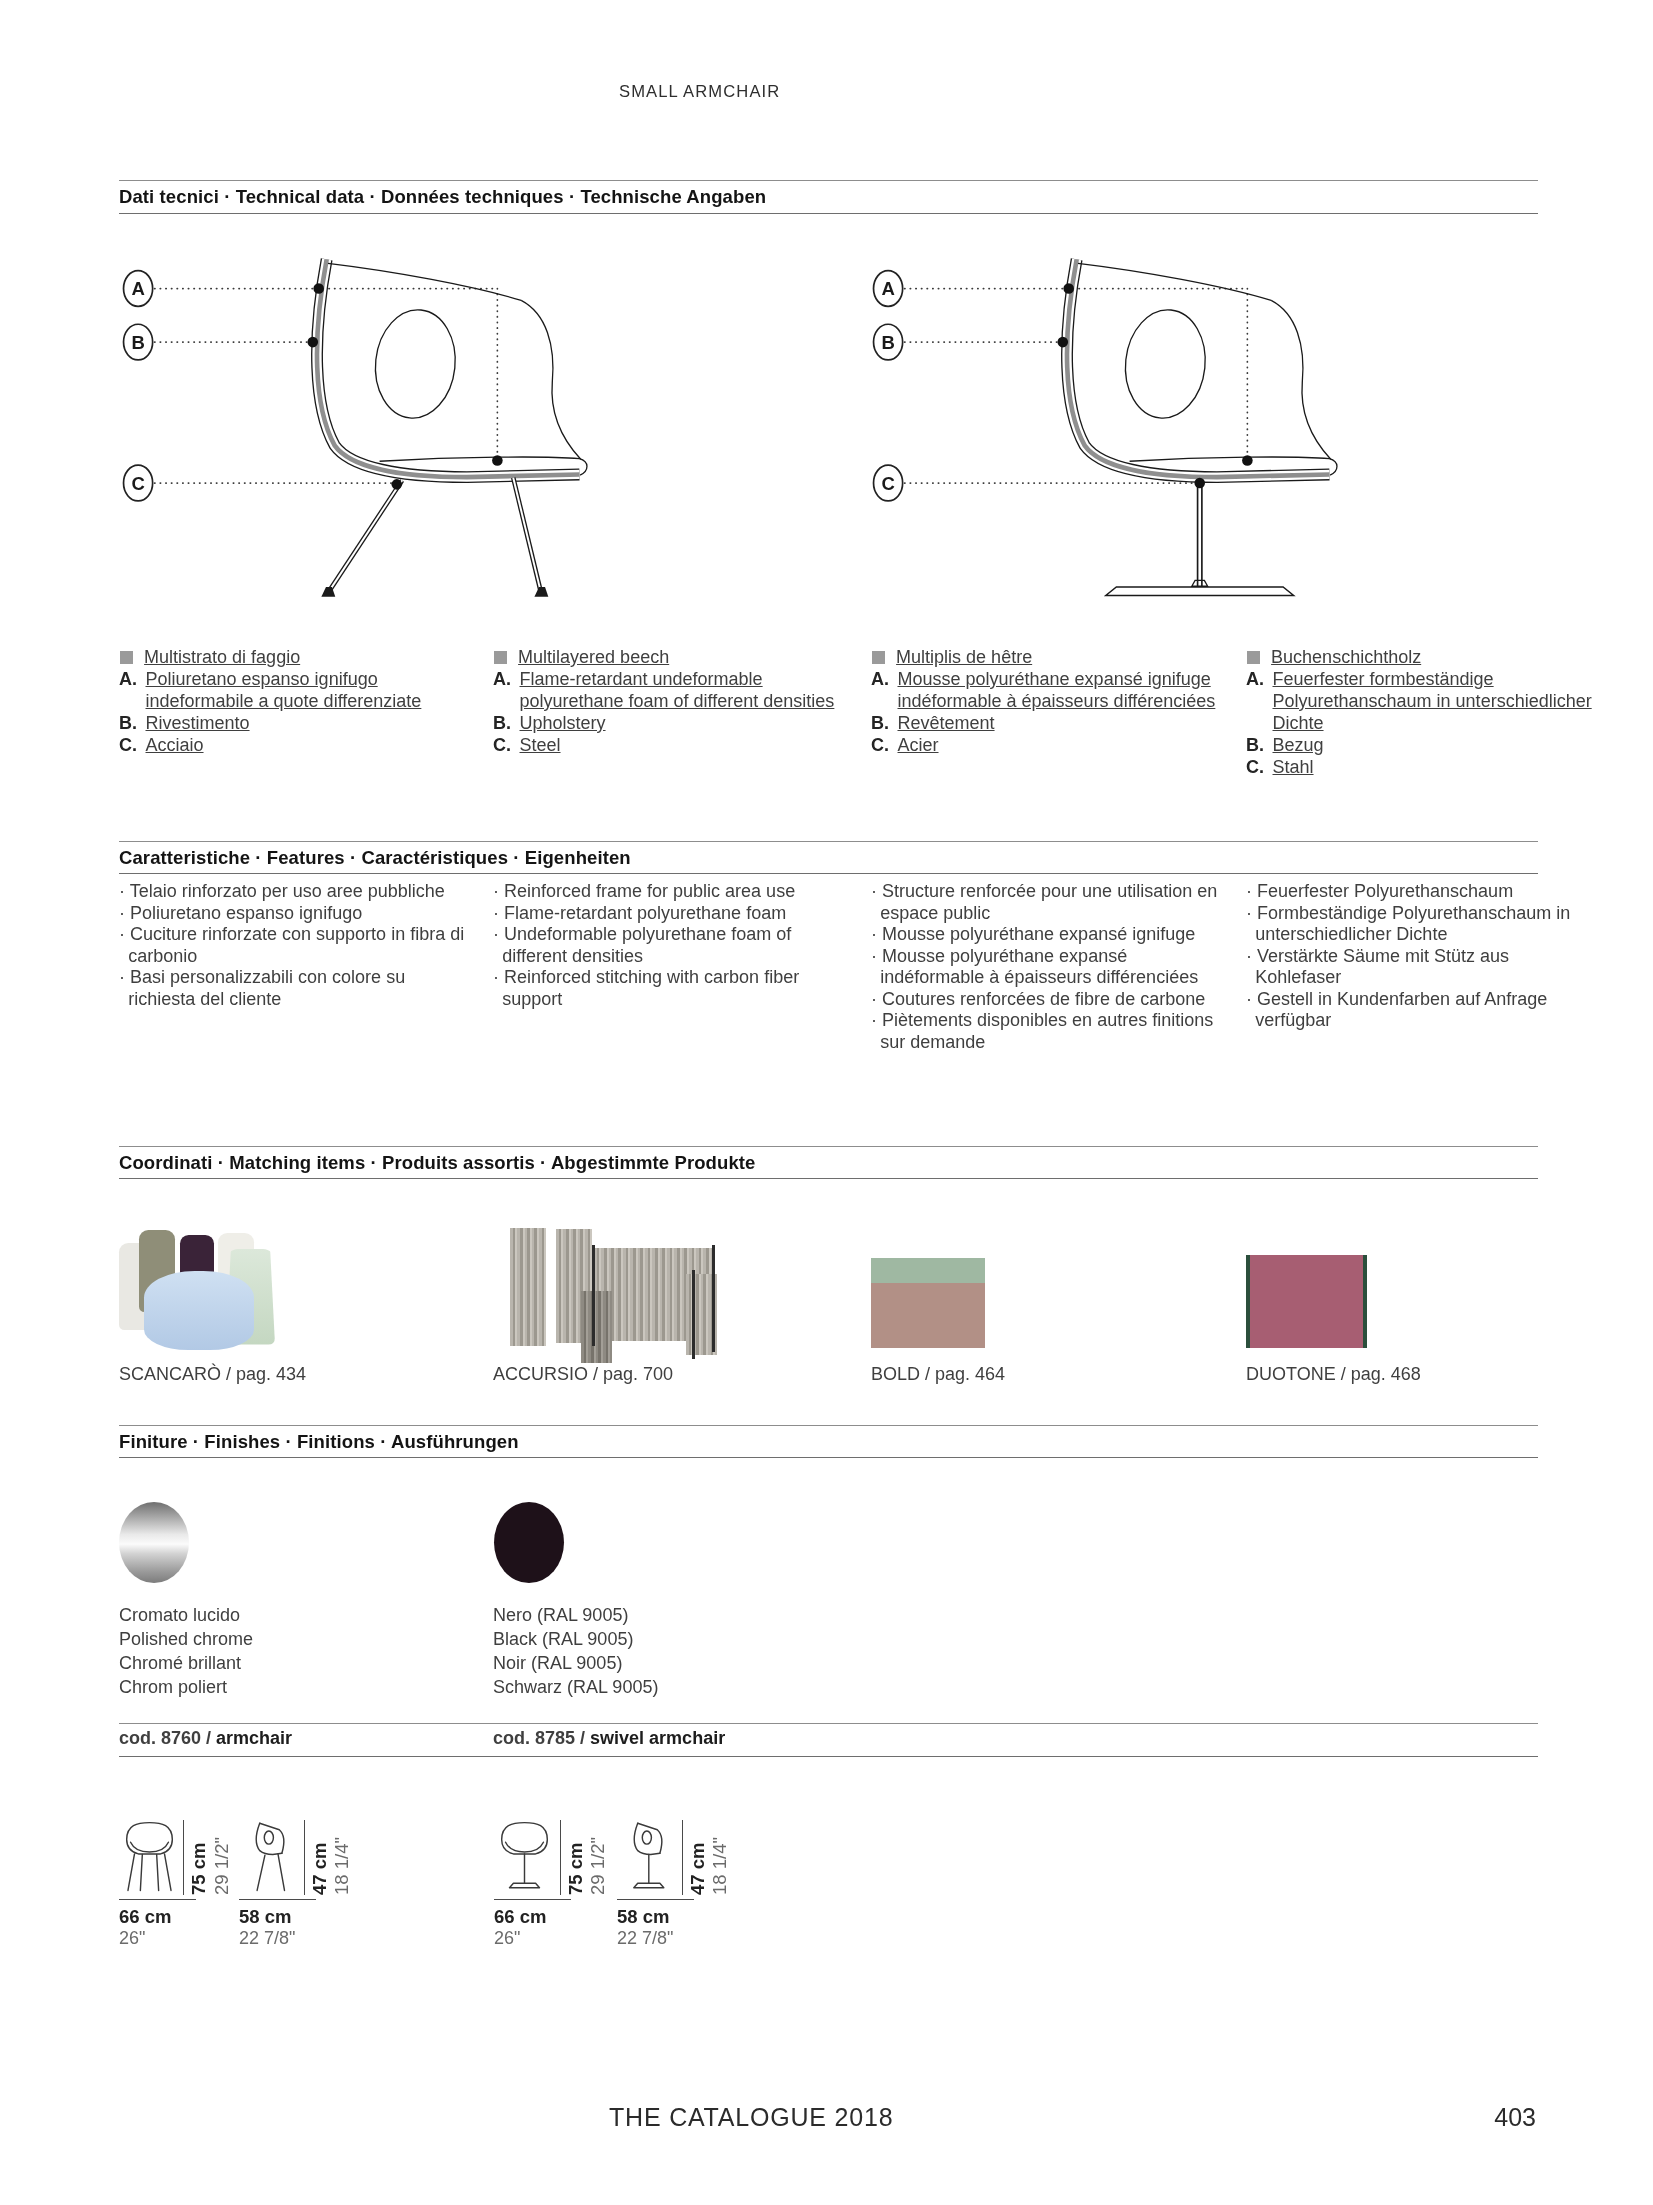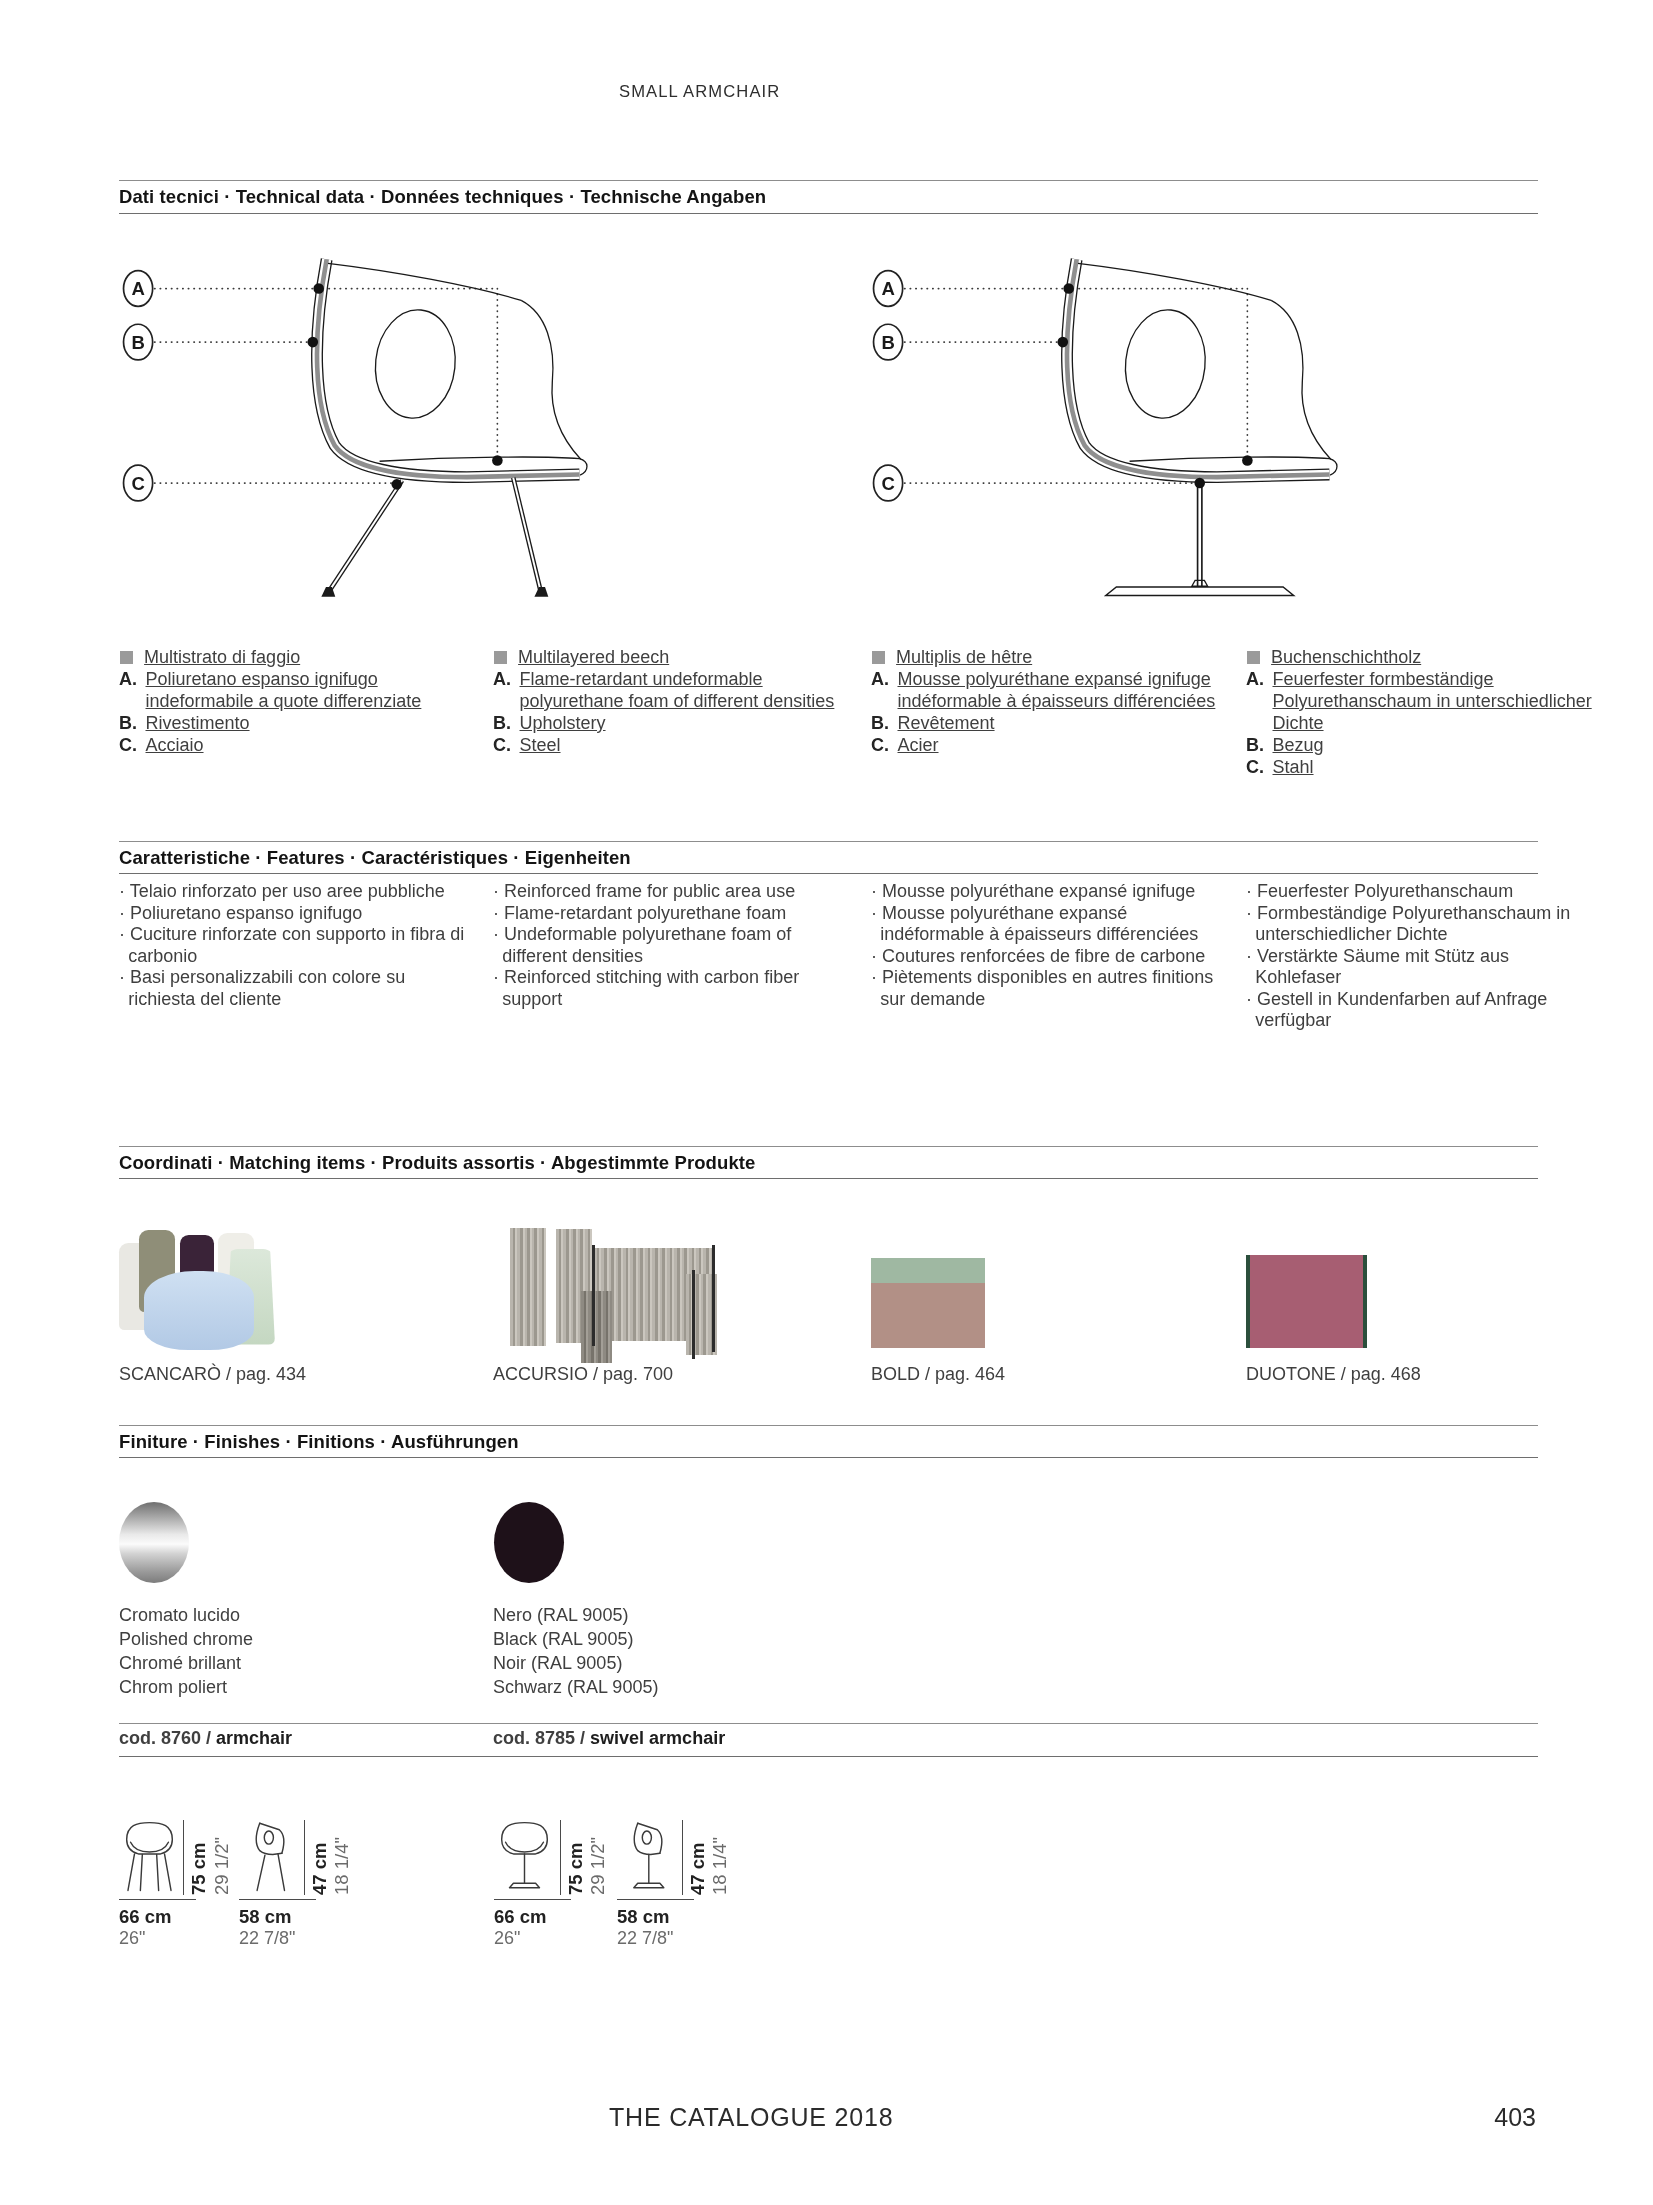--- a/index.html
+++ b/index.html
@@ -193,20 +193,21 @@
     <div class="feat">· Cuciture rinforzate con supporto in fibra di carbonio</div>
     <div class="feat">· Basi personalizzabili con colore su richiesta del cliente</div>
   </div>
   <div class="feat-col" style="left:493px">
     <div class="feat">· Reinforced frame for public area use</div>
     <div class="feat">· Flame-retardant polyurethane foam</div>
     <div class="feat">· Undeformable polyurethane foam of different densities</div>
     <div class="feat">· Reinforced stitching with carbon fiber support</div>
   </div>
   <div class="feat-col" style="left:871px">
+    <div class="feat">· Structure renforcée pour une utilisation en espace public</div>
     <div class="feat">· Mousse polyuréthane expansé ignifuge</div>
     <div class="feat">· Mousse polyuréthane expansé indéformable à épaisseurs différenciées</div>
     <div class="feat">· Coutures renforcées de fibre de carbone</div>
     <div class="feat">· Piètements disponibles en autres finitions sur demande</div>
   </div>
   <div class="feat-col" style="left:1246px">
     <div class="feat">· Feuerfester Polyurethanschaum</div>
     <div class="feat">· Formbeständige Polyurethanschaum in unterschiedlicher Dichte</div>
     <div class="feat">· Verstärkte Säume mit Stütz aus Kohlefaser</div>
     <div class="feat">· Gestell in Kundenfarben auf Anfrage verfügbar</div>

